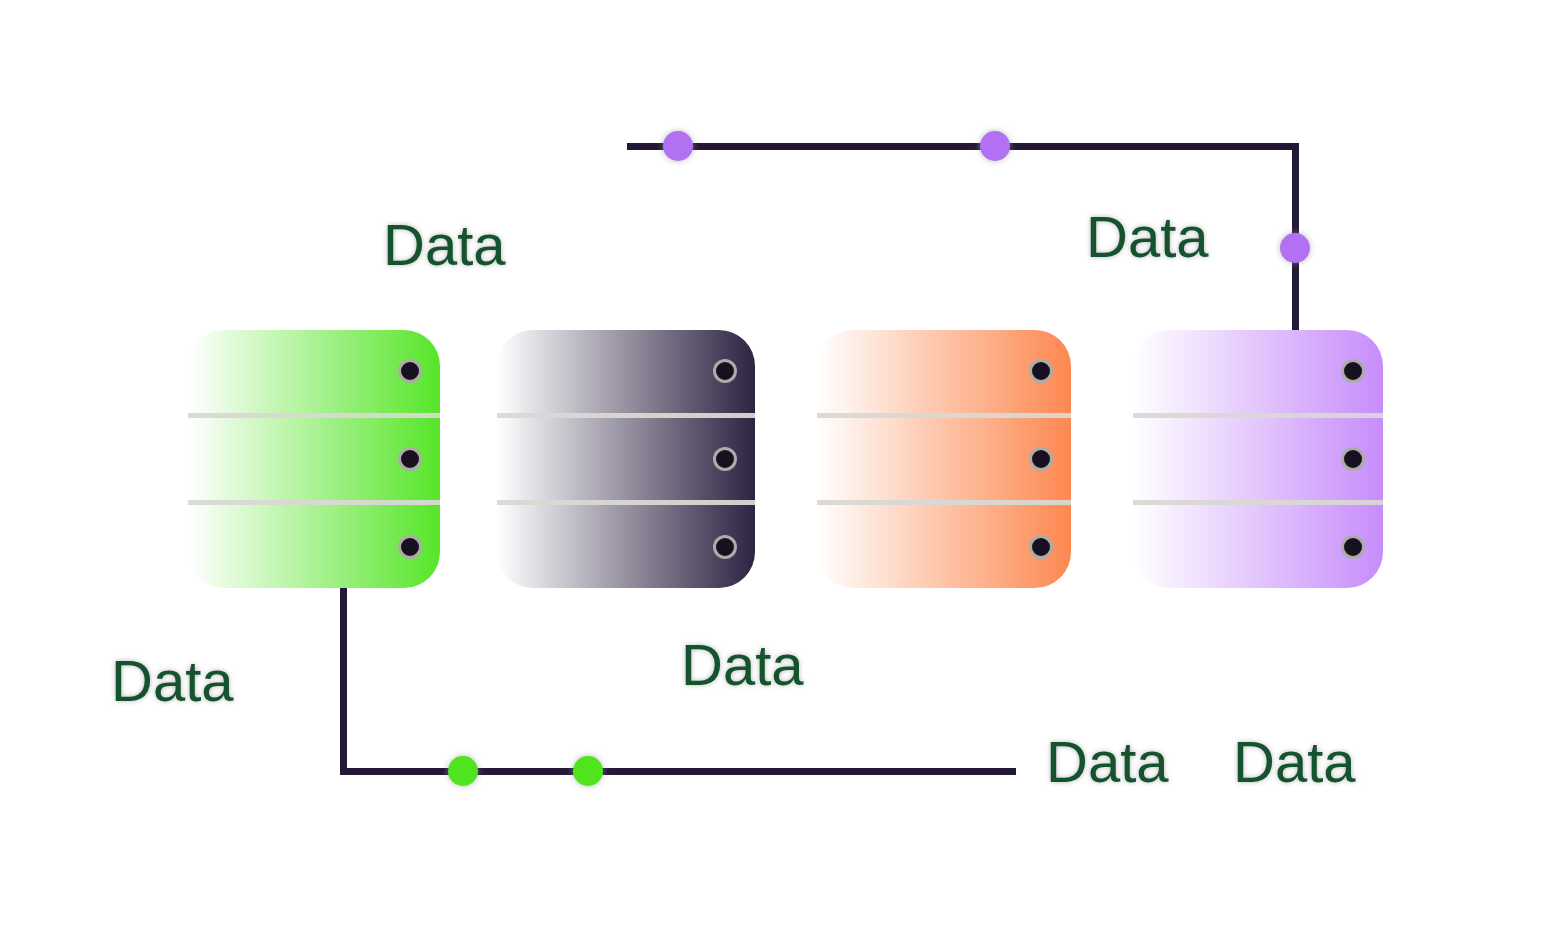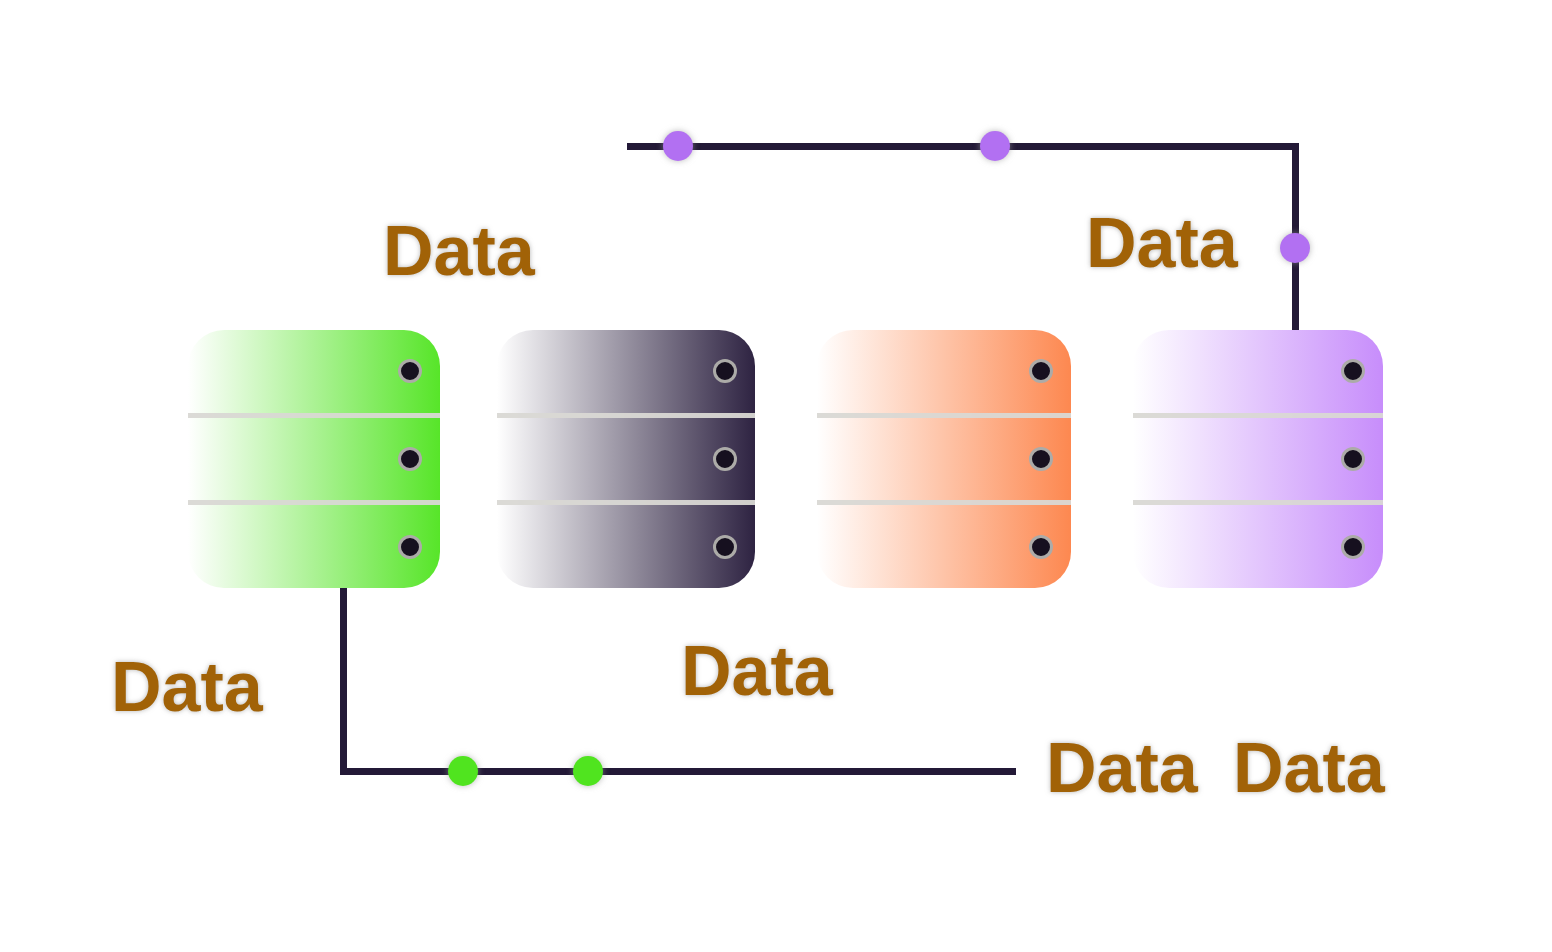--- a/index.html
+++ b/index.html
@@ -63,24 +63,24 @@
     height: 24px;
     box-sizing: border-box;
     border-radius: 50%;
     background: #16101f;
     border: 3px solid rgba(180,180,176,0.95);
   }
 
   
   .data-label {
     position: absolute;
-    font-size: 70px;
+    font-size: 58px;
     line-height: 1;
-    font-weight: 700;
-    color: #a16207;
+    font-weight: 400;
+    color: #14532d;
     text-shadow: 0 0 5px rgba(148,148,148,0.7);
     white-space: nowrap;
   }
   .lbl-1 { left: 383px;  top: 216px; }
   .lbl-2 { left: 1086px; top: 208px; }
   .lbl-3 { left: 111px;  top: 652px; }
   .lbl-4 { left: 681px;  top: 636px; }
   .lbl-5 { left: 1046px; top: 733px; }
   .lbl-6 { left: 1233px; top: 733px; }
 </style>

